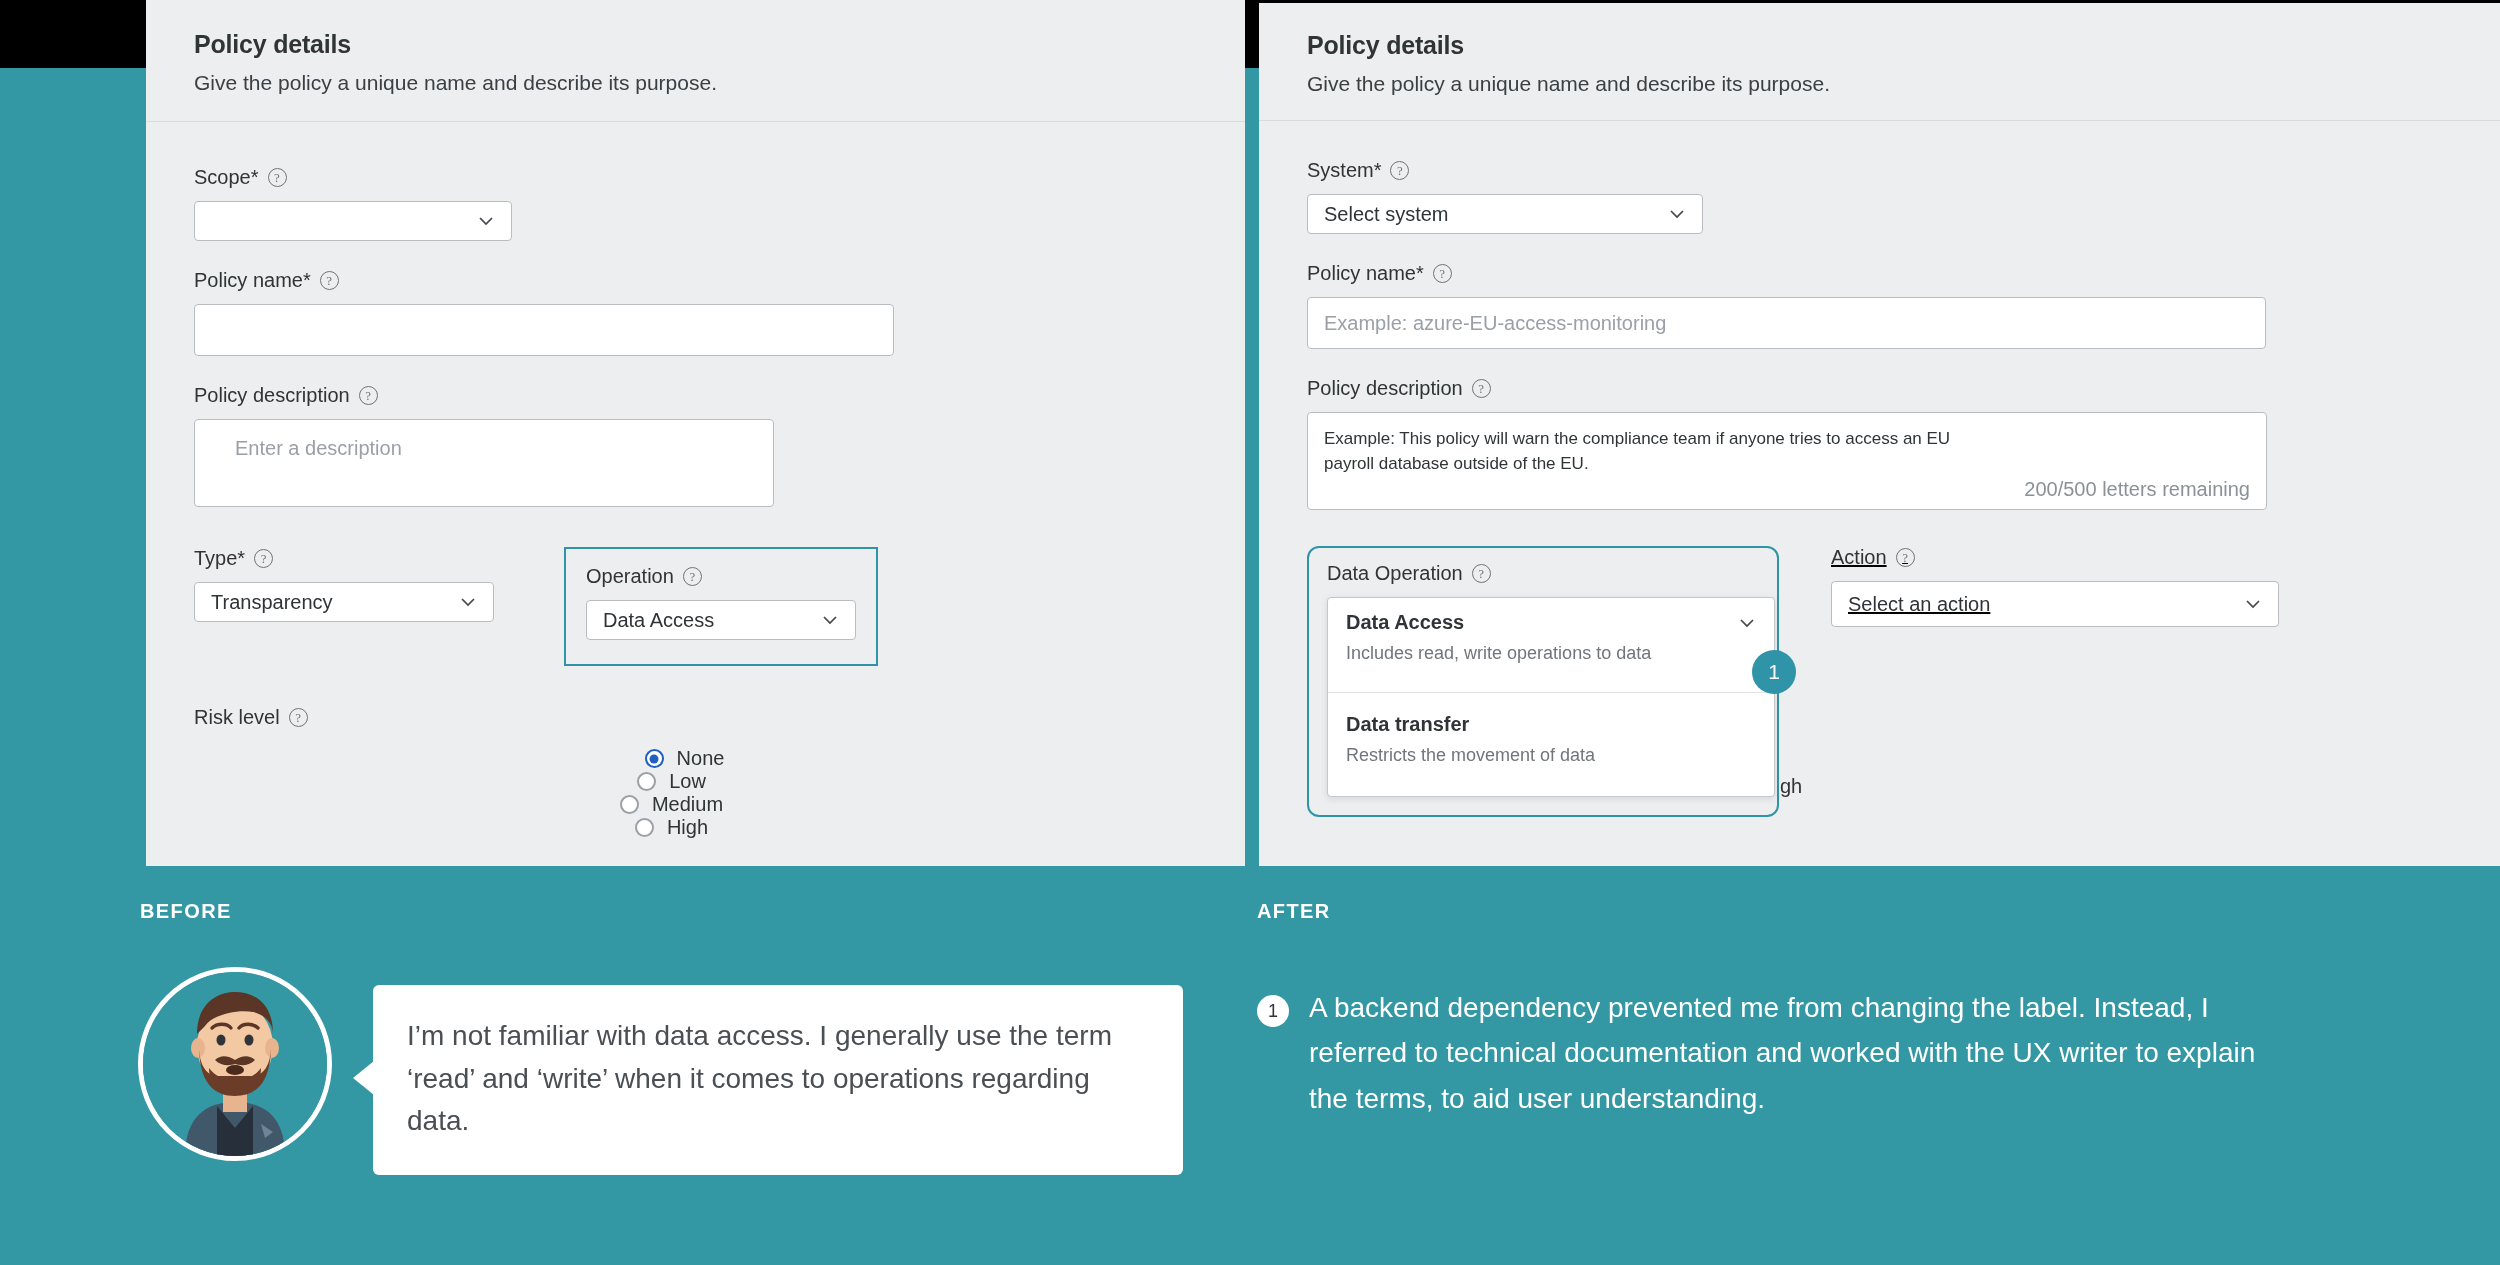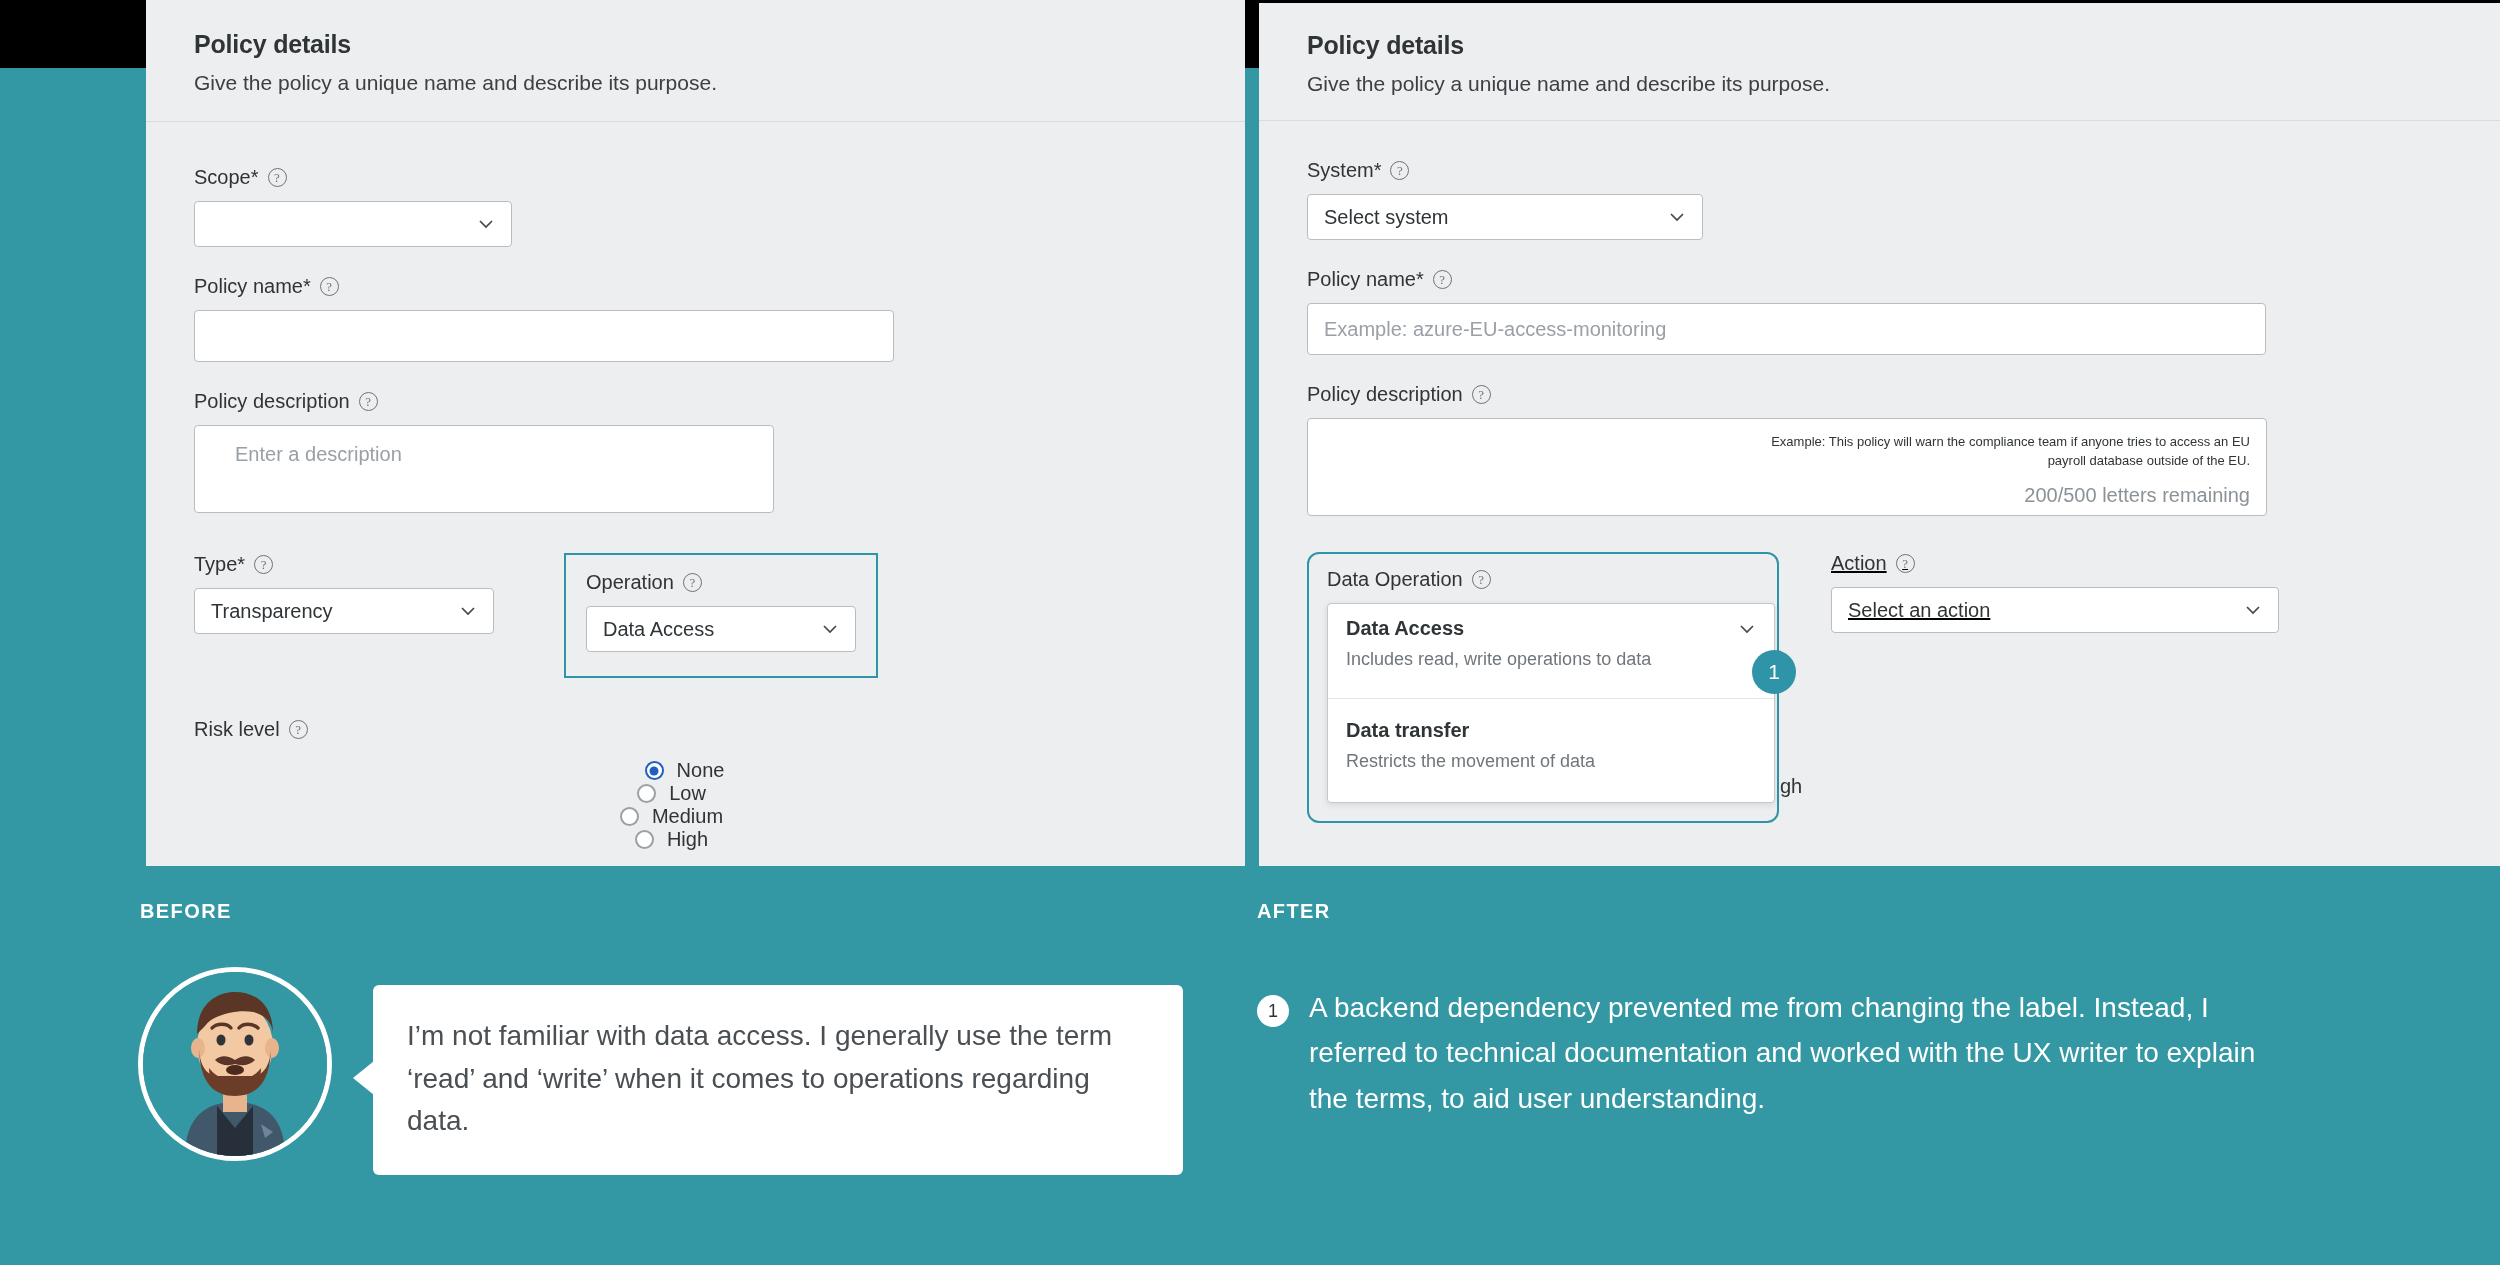--- a/index.html
+++ b/index.html
@@ -94,21 +94,21 @@
     border-radius: 4px;
     font-size: 20px;
     color: #2f3437;
     display: flex;
     align-items: center;
     padding: 0 16px;
     position: relative;
   }
 
   .select {
-    height: 46px;
+    height: 40px;
     justify-content: space-between;
     cursor: pointer;
   }
   .select .value { color: #2f3437; }
 
   .chev {
     width: 18px; height: 18px;
     flex: none;
     margin-left: 12px;
   }
@@ -175,21 +175,21 @@
   
   .sys-select { width: 396px; }
   .name-input-a { width: 959px; height: 52px; }
   .desc-area-a {
     width: 960px;
     height: 98px;
     flex-direction: column;
     align-items: stretch;
     padding: 14px 16px 8px 16px;
   }
-  .desc-area-a .ph { font-size: 13px; line-height: 1.45; text-align: right; }
+  .desc-area-a .ph { font-size: 17px; line-height: 1.45; }
   .counter {
     font-size: 20px;
     color: #8b9297;
     text-align: right;
     margin-top: auto;
   }
 
   .op-row {
     display: flex;
     align-items: flex-start;

